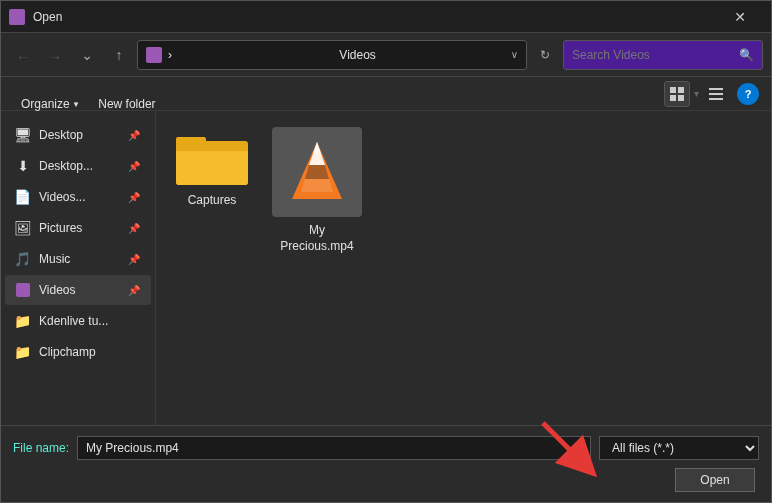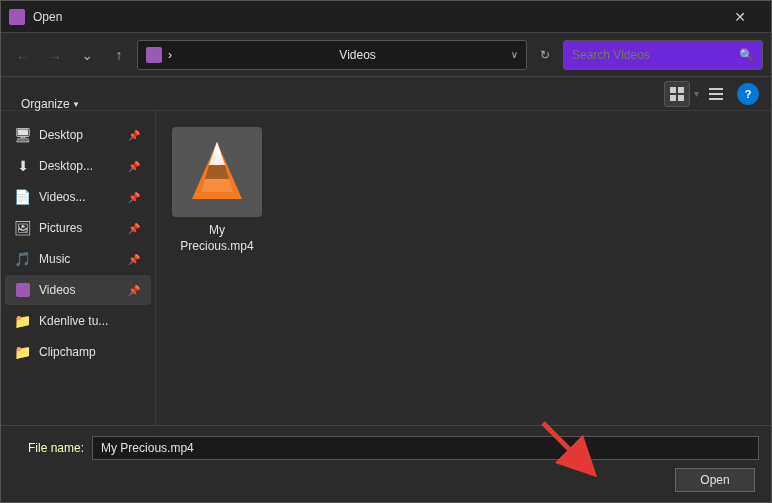--- a/index.html
+++ b/index.html
@@ -111,21 +111,21 @@
       display: flex;
       align-items: center;
       justify-content: center;
       color: #aaa;
       cursor: pointer;
       border-radius: 3px;
     }
     .search-bar {
       width: 200px;
       height: 30px;
-      background: #6d28d9;
+      background: #4c1d95;
       border: 1px solid #555;
       border-radius: 3px;
       display: flex;
       align-items: center;
       padding: 0 8px;
       gap: 6px;
     }
     .search-input {
       background: transparent;
       border: none;
@@ -284,23 +284,22 @@
       flex-direction: column;
       gap: 8px;
     }
     .bottom-row {
       display: flex;
       align-items: center;
       gap: 8px;
     }
     .bottom-label {
       font-size: 12px;
-      color: #fef9c3;
+      color: #5eead4;
       white-space: nowrap;
-      margin-left: 15px;
     }
     .filename-input {
       flex: 1;
       height: 24px;
       background: #1a1a1a;
       border: 1px solid #555;
       color: #e0e0e0;
       padding: 0 8px;
       font-size: 12px;
       outline: none;
@@ -366,20 +365,23 @@
     <div class="search-bar">
       <input class="search-input" type="text" placeholder="Search Videos" style="">
       <span class="search-icon-wrap">🔍</span>
     </div>
   </div>
 
   <div class="toolbar">
     <div class="toolbar-btn">
       <span>Organize</span>
       <span style="font-size:9px;">▾</span>
+    </div>
+    <div class="toolbar-btn">
+      <span>New folder</span>
     </div>
     <div class="toolbar-spacer"></div>
     <div class="view-btns">
       <div class="view-btn active">
         <svg width="14" height="14" viewBox="0 0 14 14" fill="#ccc">
           <rect x="0" y="0" width="6" height="6"></rect>
             <rect x="8" y="0" width="6" height="6"></rect>
           <rect x="0" y="8" width="6" height="6"></rect>
             <rect x="8" y="8" width="6" height="6"></rect>
         </svg>
@@ -436,20 +438,31 @@
         <span class="sidebar-item-label">Kdenlive tu...</span>
       </div>
       <div class="sidebar-item">
         <span class="sidebar-item-icon">📁</span>
         <span class="sidebar-item-label">Clipchamp</span>
       </div>
     </div>
 
     <div class="file-area">
 
+      <div class="file-item">
+        <div class="folder-icon">
+          <svg viewBox="0 0 72 60" xmlns="http://www.w3.org/2000/svg">
+            <rect x="0" y="14" width="72" height="44" rx="3" fill="#e6a817"></rect>
+            <rect x="0" y="10" width="30" height="10" rx="2" fill="#e6a817"></rect>
+            <rect x="0" y="16" width="72" height="42" rx="3" fill="#f5bc2e"></rect>
+            <rect x="0" y="16" width="72" height="8" rx="0" fill="#e6a817"></rect>
+          </svg>
+        </div>
+        <span class="file-label">Captures</span>
+      </div>
 
       <div class="file-item" style="width:90px;">
         <div class="file-icon" style="background:#555;width:90px;height:90px;border-radius:4px;display:flex;align-items:center;justify-content:center;">
 
           <svg width="60" height="70" viewBox="0 0 60 70" xmlns="http://www.w3.org/2000/svg">
 
             <polygon points="30,5 55,62 5,62" fill="#f47920"></polygon>
 
             <polygon points="30,5 38,28 22,28" fill="white" opacity="0.9"></polygon>
             <polygon points="30,5 34,16 26,16" fill="white" opacity="0.5"></polygon>
@@ -462,20 +475,23 @@
         </div>
         <span class="file-label">My Precious.mp4</span>
       </div>
     </div>
   </div>
 
   <div class="bottom-bar">
     <div class="bottom-row">
       <span class="bottom-label">File name:</span>
       <input class="filename-input" type="text" value="My Precious.mp4" style="">
+      <select class="filetype-select">
+        <option>All files (*.*)</option>
+      </select>
     </div>
     <div class="bottom-btns">
       <button class="dialog-btn">Open</button>
     </div>
   </div>
 
   <div style="position:absolute;bottom:16px;right:168px;pointer-events:none;">
     <svg width="70" height="70" viewBox="0 0 70 70" xmlns="http://www.w3.org/2000/svg">
       <defs>
         <marker id="arrowhead" markerWidth="8" markerHeight="8" refX="4" refY="4" orient="auto">

